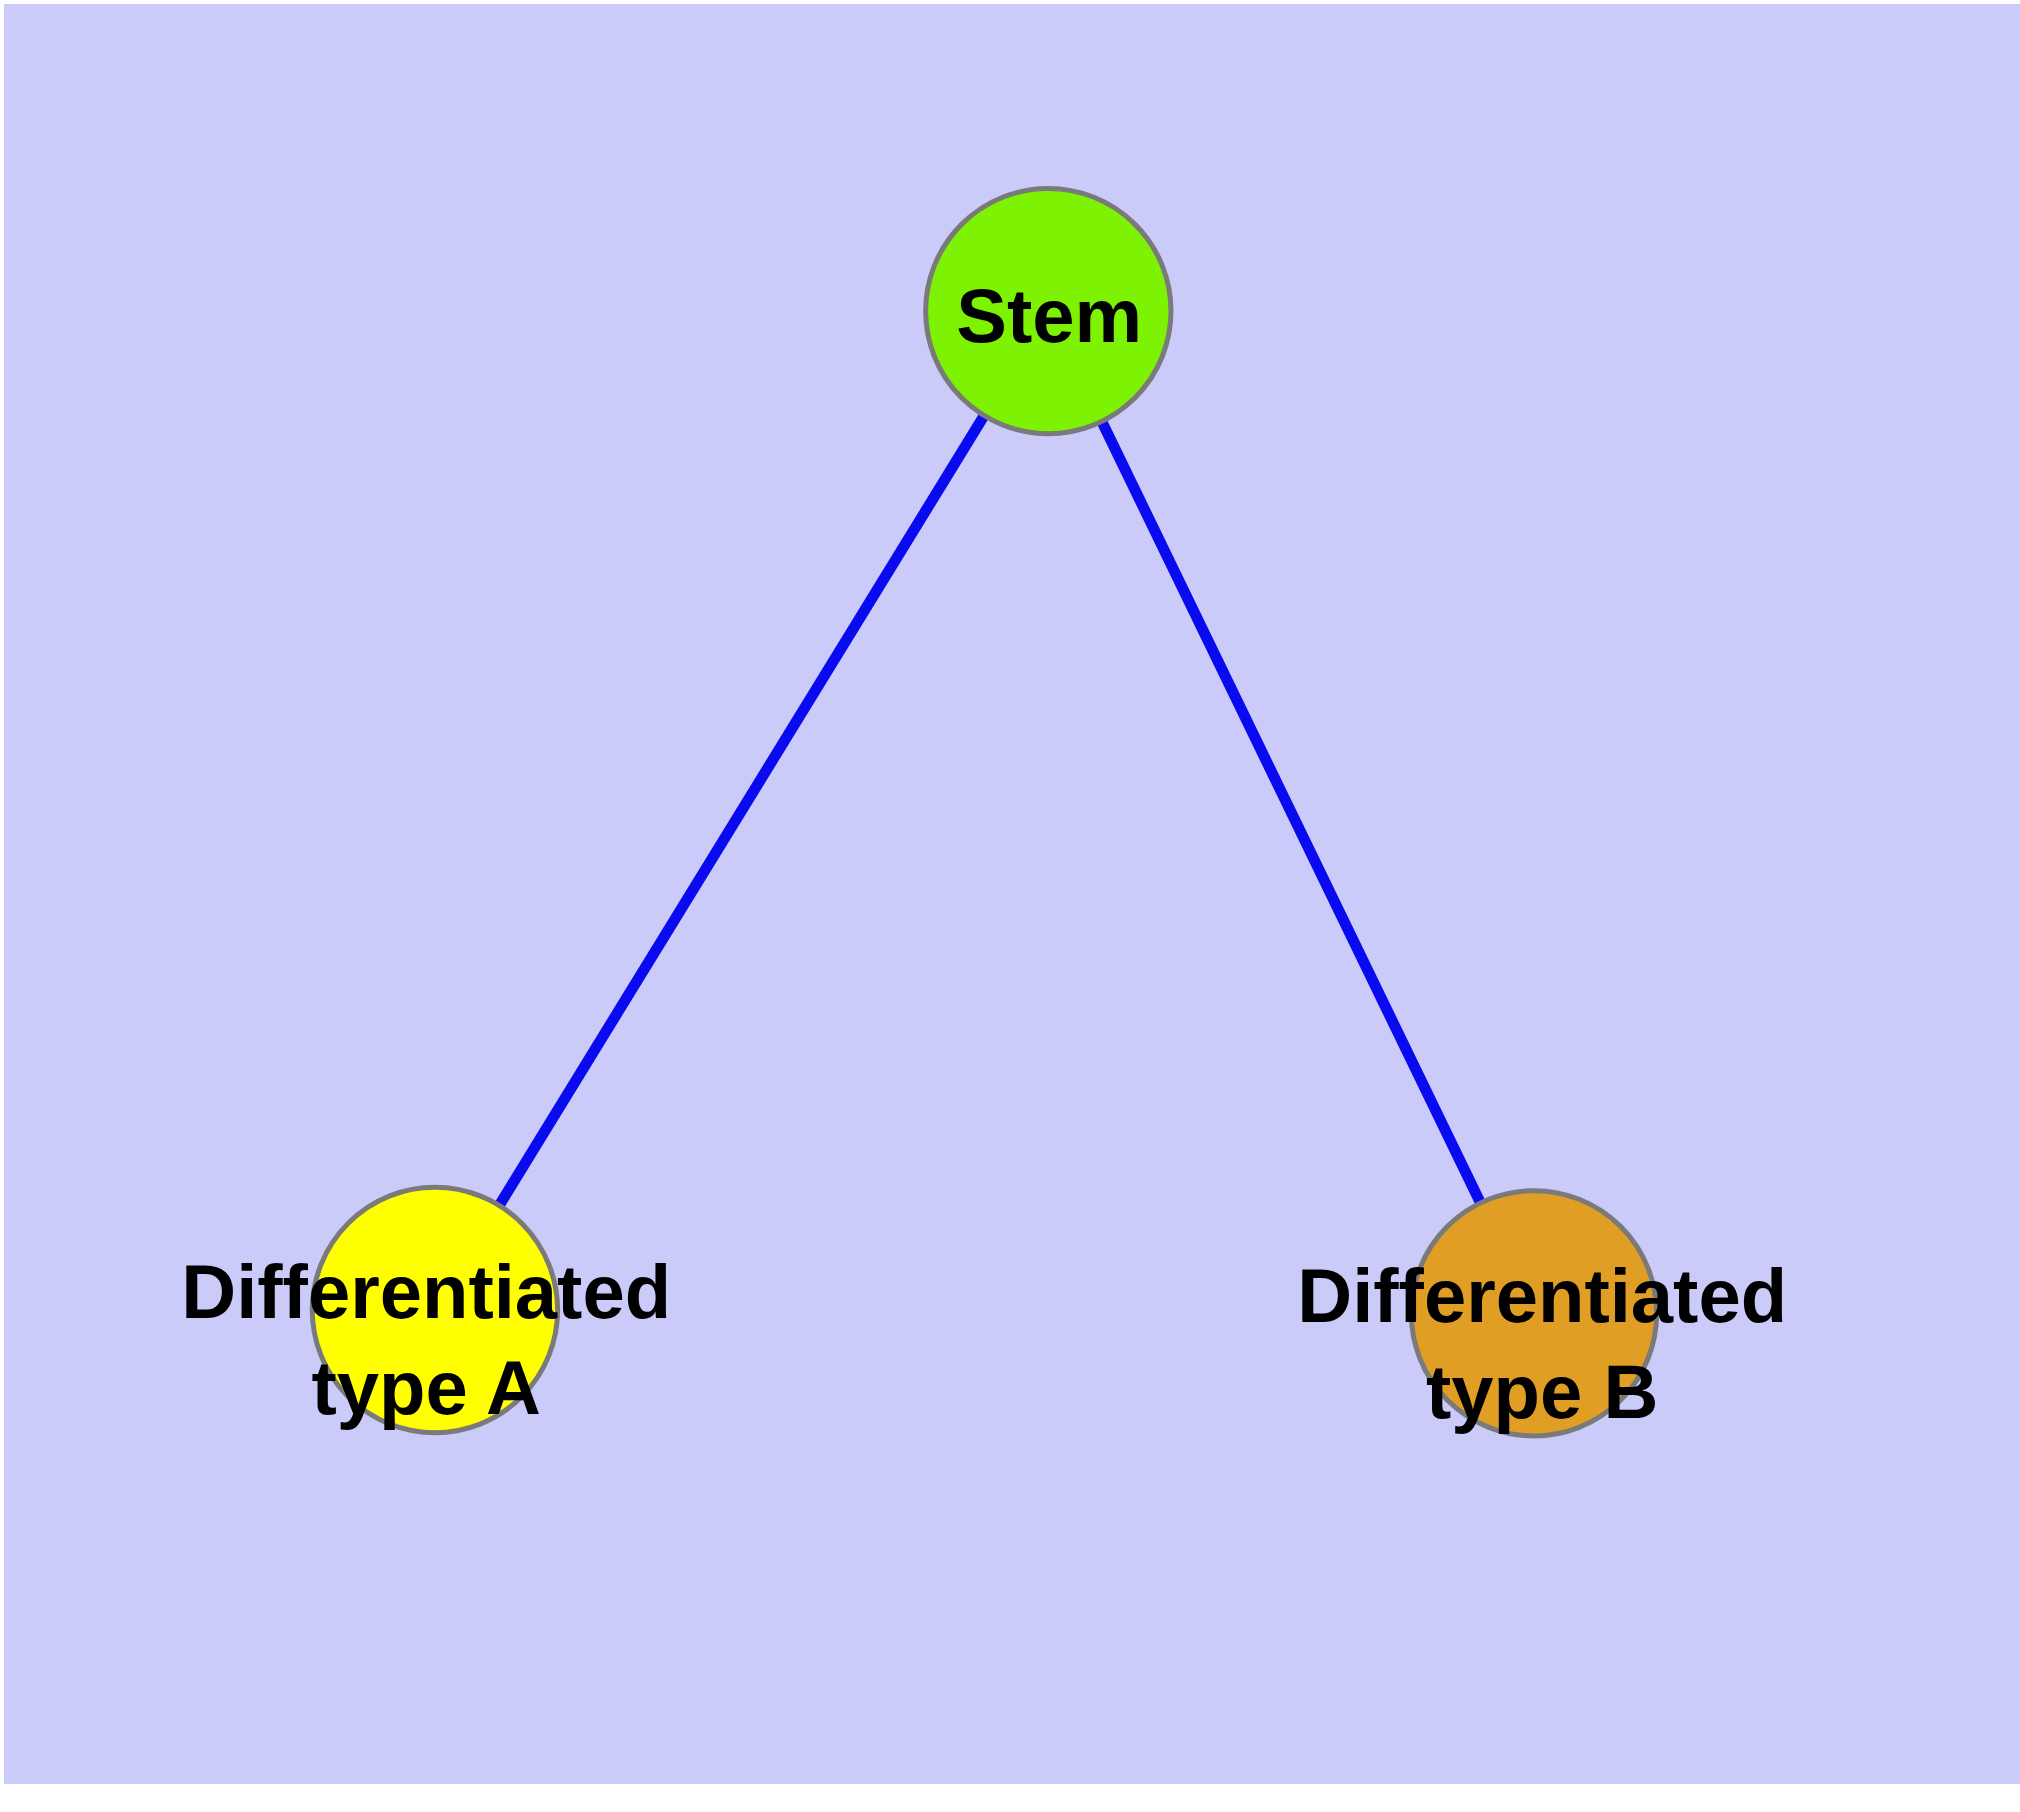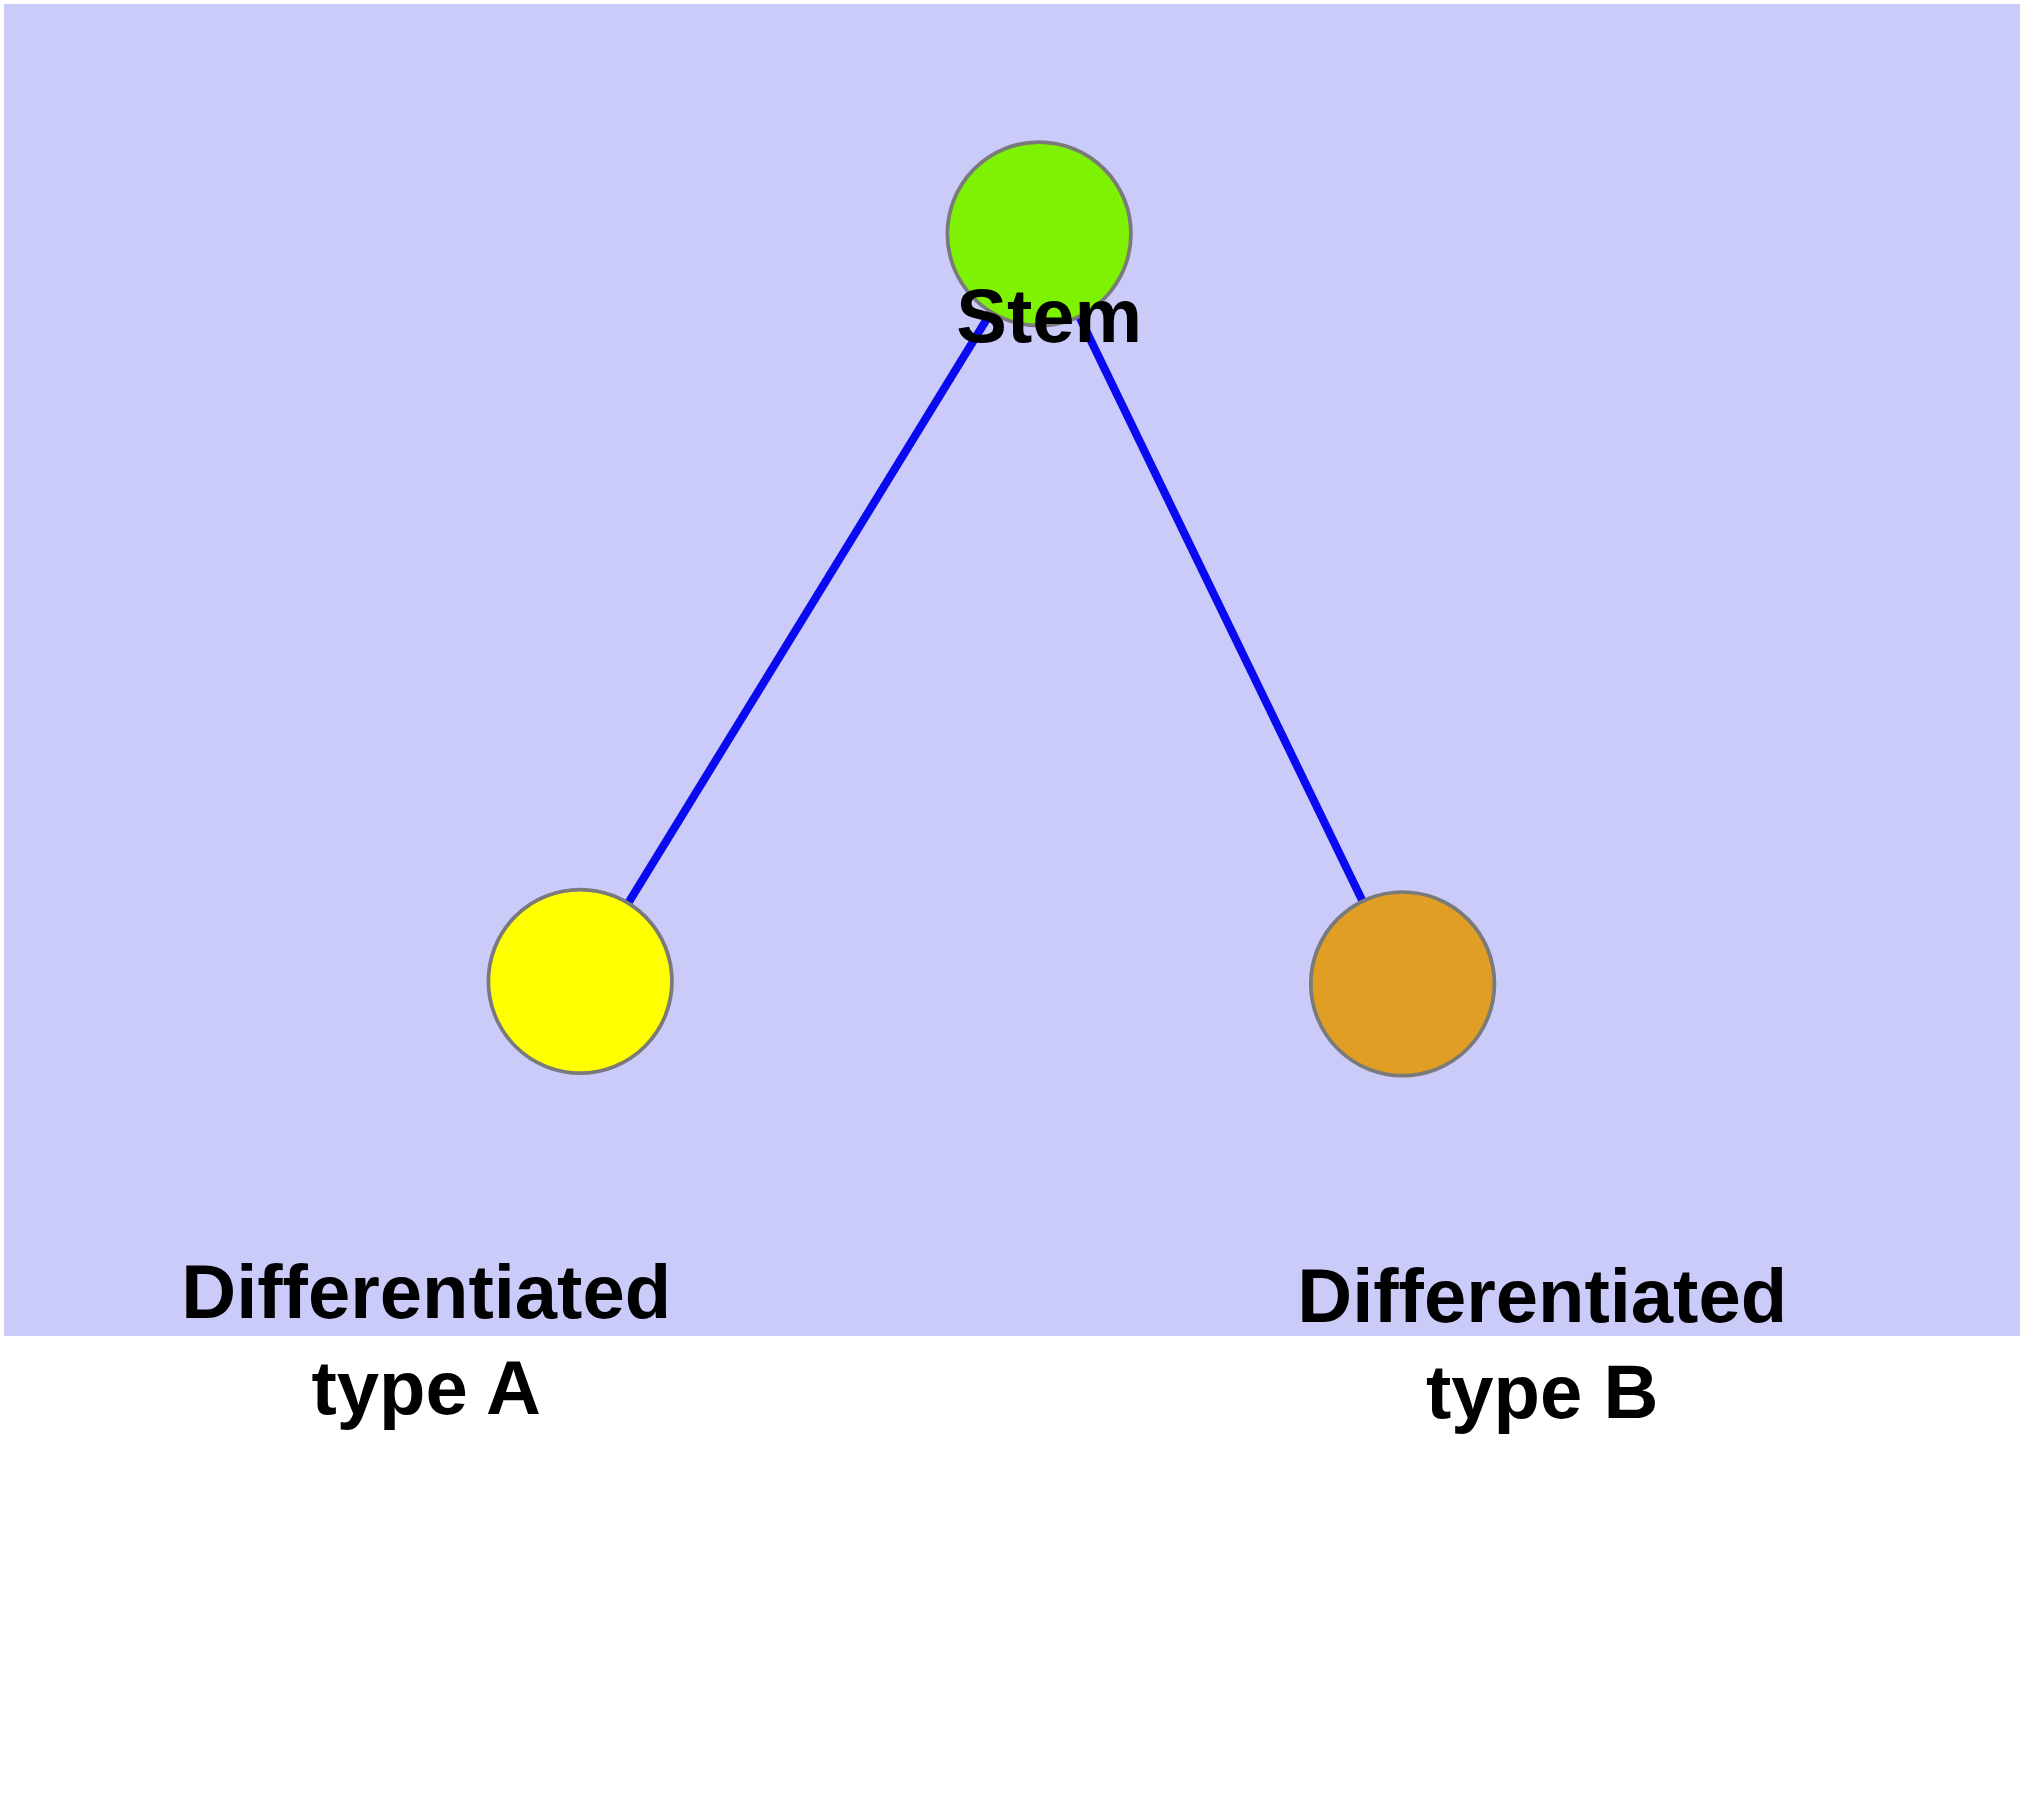--- a/index.html
+++ b/index.html
@@ -9,21 +9,21 @@
     height: 1812px;
     background: #ffffff;
     overflow: hidden;
     font-family: "Liberation Sans", sans-serif;
   }
   .canvas {
     position: absolute;
     left: 4.2px;
     top: 4.2px;
     width: 2016px;
-    height: 1332px;
+    height: 1780px;
   }
   .graph-svg {
     position: absolute;
     left: 0;
     top: 0;
     width: 100%;
     height: 100%;
     display: block;
   }
   .node-label {

